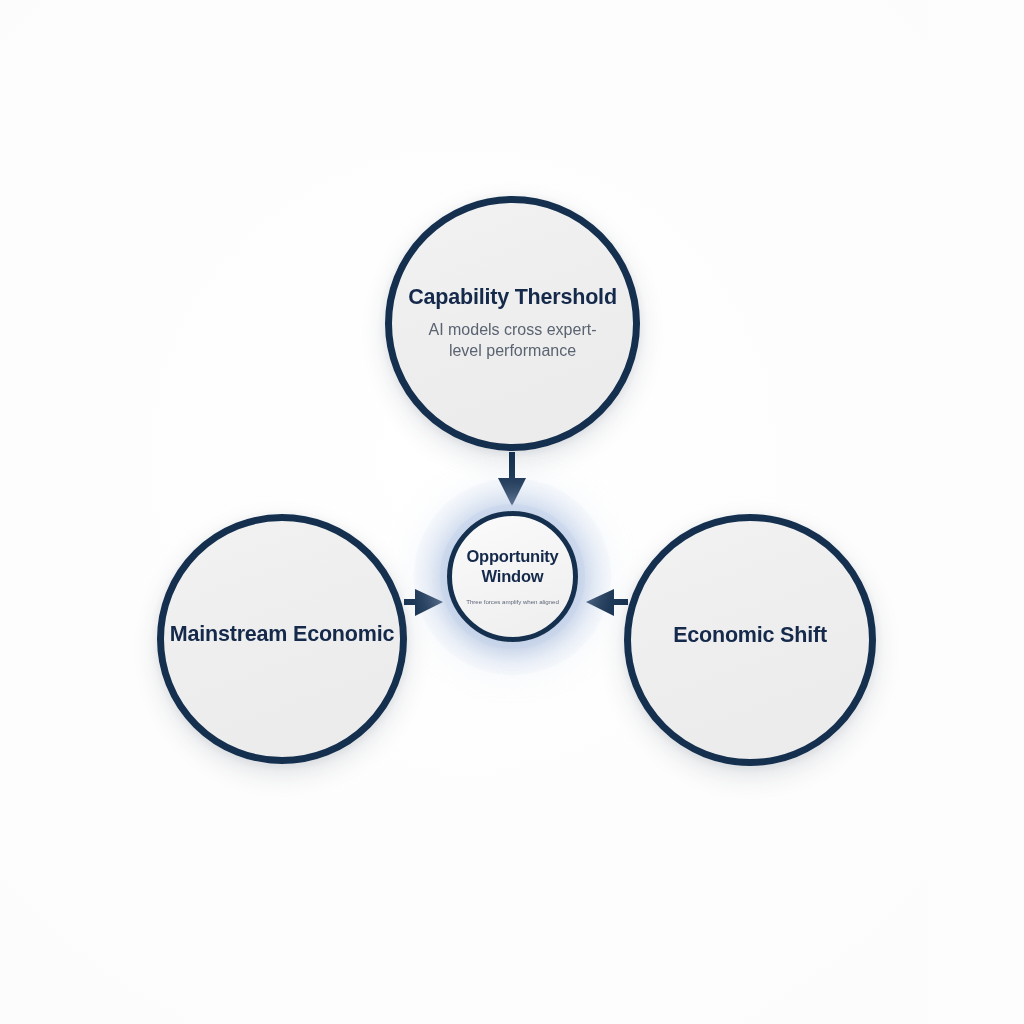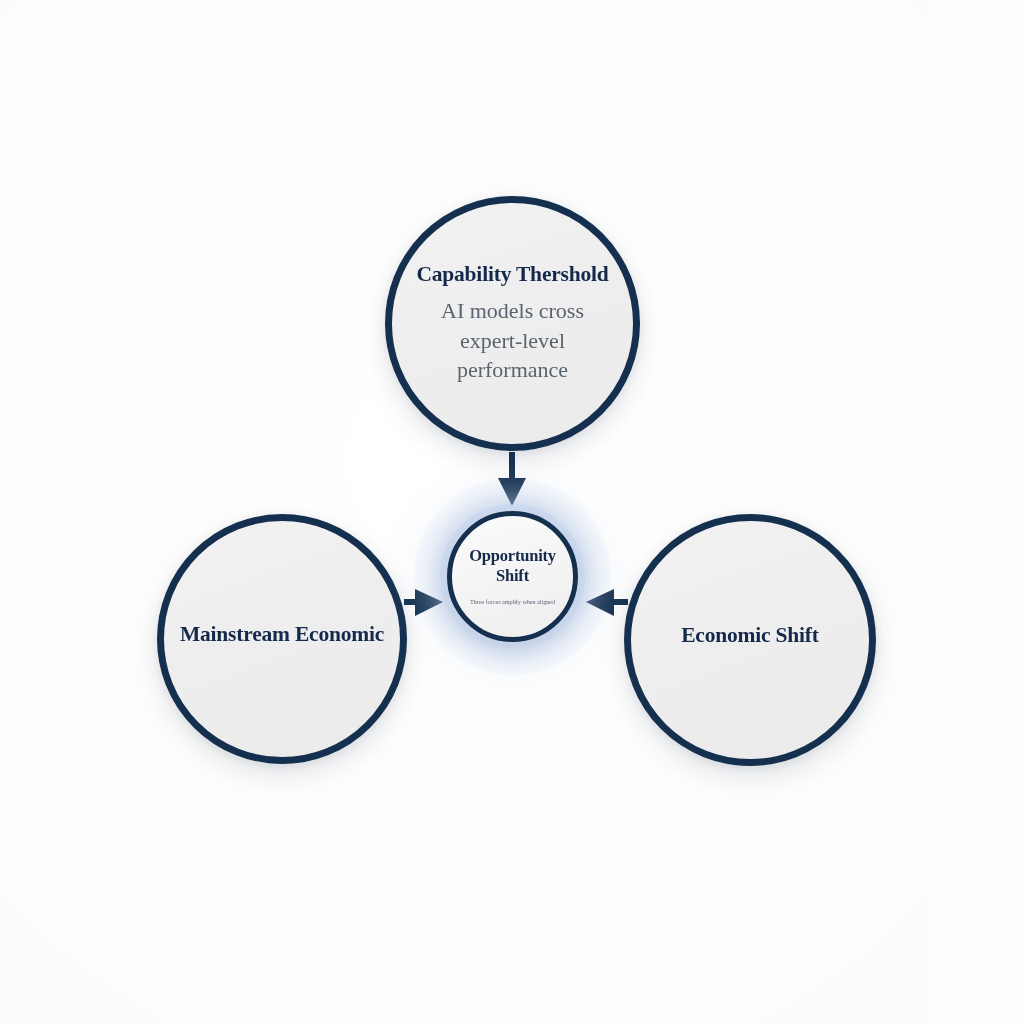--- a/index.html
+++ b/index.html
@@ -14,21 +14,20 @@
     font-family: "Liberation Sans", sans-serif;
     overflow: hidden;
   }
 
   #diagram-canvas {
     position: relative;
     width: 928px;
     height: 1024px;
     background:
       radial-gradient(circle at 50% 45%, #ffffff 0%, #fdfdfd 55%, #fcfcfc 100%);
-    font-family: Liberation Serif, serif;
   }
 
   
   .node {
     position: absolute;
     border-radius: 50%;
     box-sizing: border-box;
     display: flex;
     flex-direction: column;
     align-items: center;
@@ -53,21 +52,21 @@
     color: #5a6370;
     line-height: 1.35;
   }
 
   
   .node-outer .node-title {
     font-size: 21.5px;
     margin-bottom: 9px;
   }
   .node-outer .node-subtitle {
-    font-size: 22px;
+    font-size: 16px;
     max-width: 82%;
   }
 
   
   #node-capability {
     left: 385px;
     top: 196px;
     width: 255px;
     height: 255px;
   }
@@ -189,18 +188,18 @@
     <div class="node-title">Mainstream Economic</div>
   </div>
 
   <div class="node node-outer" id="node-economic">
     <div class="node-title">Economic Shift</div>
   </div>
 
   <div class="node" id="node-opportunity">
     <div class="node-title">
       <span>Opportunity</span><br>
-      <span>Shift</span>
+      <span>Window</span>
     </div>
     <div class="node-subtitle">Three forces amplify when aligned</div>
   </div>
 
 </div>
 
 </body></html>

